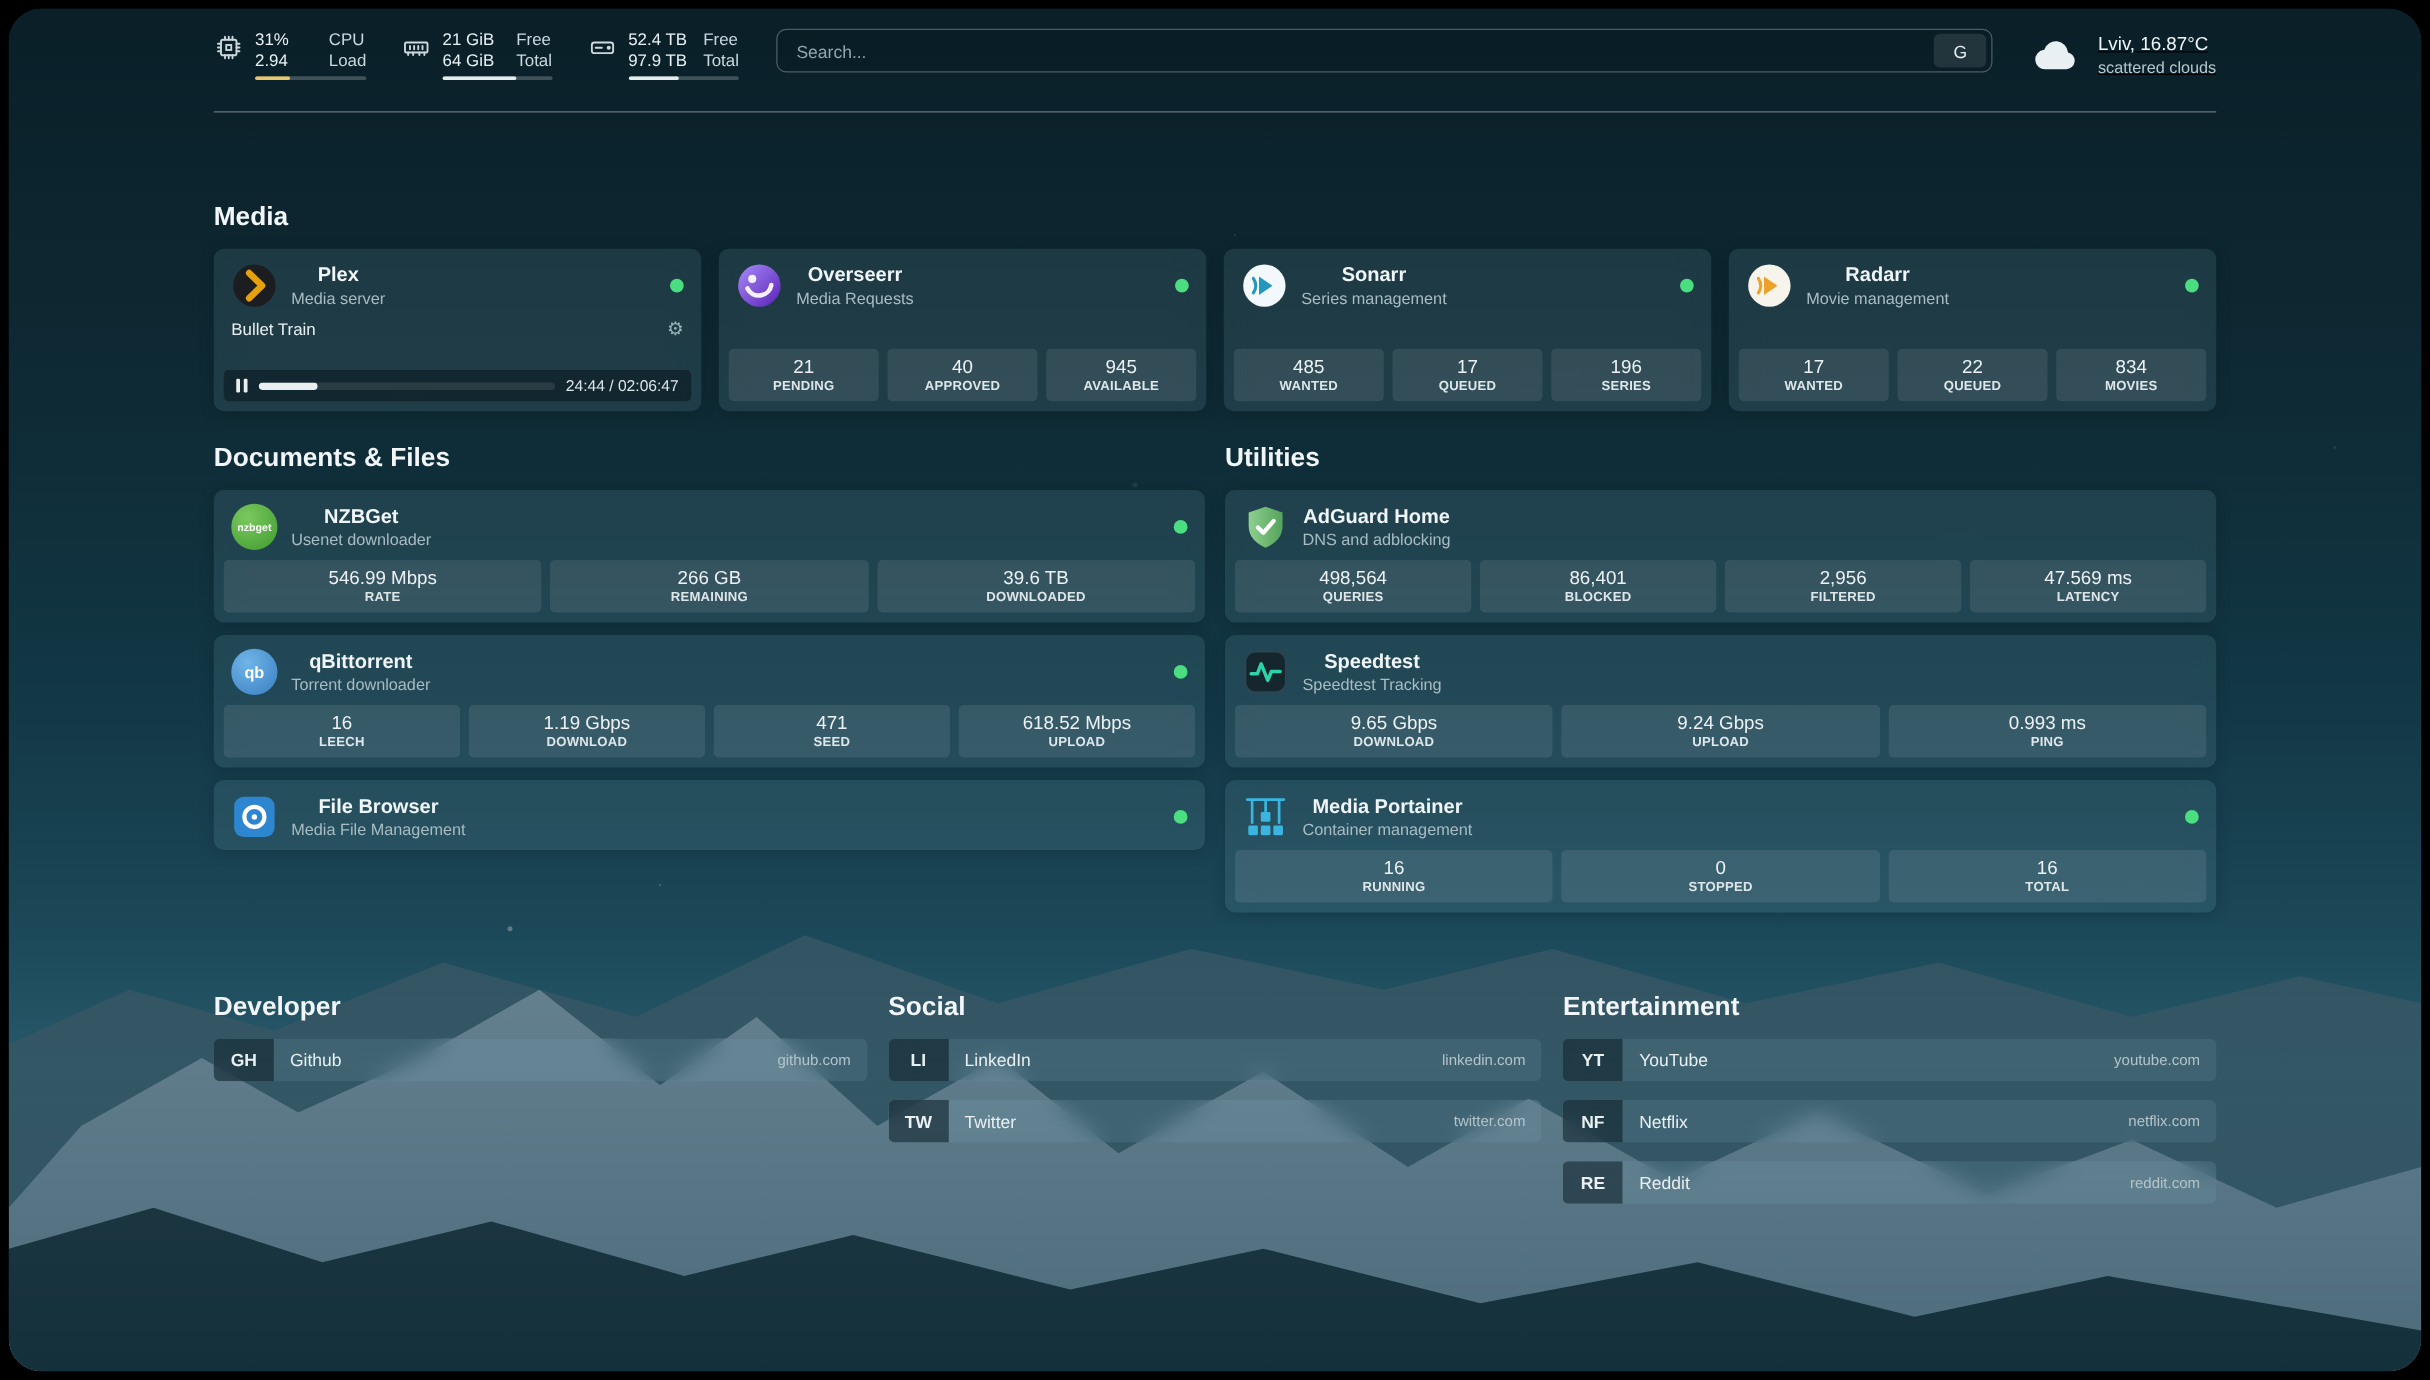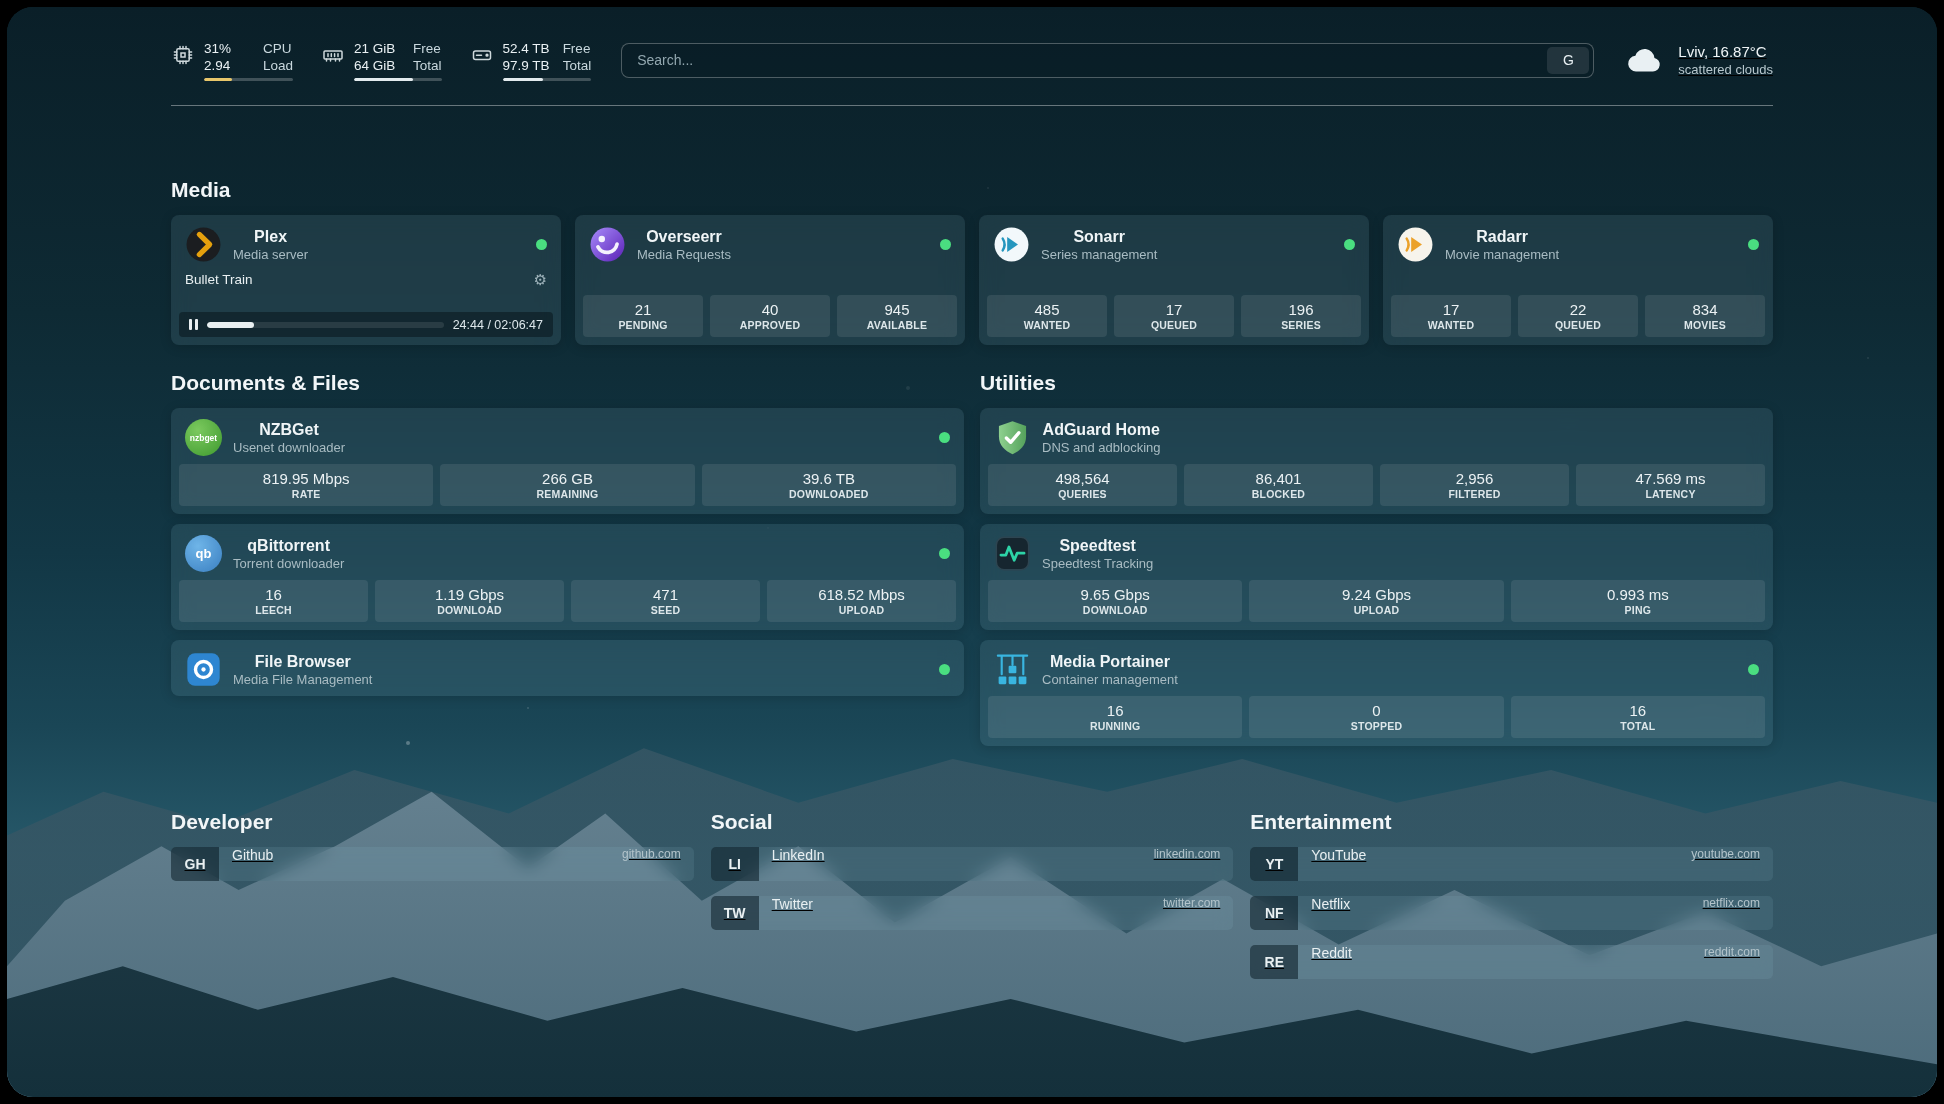--- a/index.html
+++ b/index.html
@@ -24,21 +24,21 @@
       1560px 420px 0 1px rgba(255,255,255,.09), 400px 735px 0 1px rgba(255,255,255,.28),
       520px 700px 0 0 rgba(255,255,255,.16), 1080px 650px 0 1px rgba(255,255,255,.12),
       1420px 560px 0 0 rgba(255,255,255,.12), 1700px 700px 0 1px rgba(255,255,255,.10),
       240px 540px 0 0 rgba(255,255,255,.10), 760px 520px 0 0 rgba(255,255,255,.09),
       1860px 350px 0 0 rgba(255,255,255,.10), 980px 180px 0 0 rgba(255,255,255,.08); }
 
   
   .content { position:relative; z-index:2; height:100%; padding:0 164px; }
 
   
-  .topbar { display:flex; align-items:center; gap:30px; padding-top:32px; padding-bottom:24px;
+  .topbar { display:flex; align-items:flex-start; gap:30px; padding-top:16px; padding-bottom:24px;
     border-bottom:1px solid rgba(255,255,255,.38); }
   .resources { display:flex; gap:28px; flex:none; }
   .res { display:flex; align-items:flex-start; gap:9px; }
   .res-icon { margin-top:3px; opacity:.92; flex:none; }
   .res-grid { display:grid; grid-template-columns:auto auto; column-gap:13px; font-size:13.5px; line-height:17px; }
   .res-val { color:#eaf1f4; min-width:46px; }
   .res-lab { color:#c9d8de; }
   .res-bar { height:3px; background:rgba(255,255,255,.22); border-radius:2px; margin-top:4px; overflow:hidden; }
   .res-fill { height:100%; background:#e3ebee; border-radius:2px; }
   .res-fill.cpu { background:#e8c66a; }
@@ -94,22 +94,22 @@
   .cardstack { display:flex; flex-direction:column; gap:10px; }
 
   
   .icon-circle-text { border-radius:50%; color:#fff; font-weight:700; }
   .nzb-icon { background:radial-gradient(circle at 35% 30%,#7bc95e,#3f9a2f); font-size:8.5px; }
   .qb-icon  { background:radial-gradient(circle at 35% 30%,#6fb5e8,#3a7fc1); font-size:13px; }
 
   
   .bm-row { display:grid; grid-template-columns:1fr 1fr 1fr; gap:17px; margin-top:64px; }
   .bm-list { display:flex; flex-direction:column; gap:15px; }
-  .bm-item { display:flex; align-items:flex-start; height:34px; background:rgba(148,190,205,.13); border-radius:5px;
-    overflow:hidden; backdrop-filter:blur(8px); cursor:pointer;text-decoration:underline; }
+  .bm-item { display:flex; align-items:center; height:34px; background:rgba(148,190,205,.13); border-radius:5px;
+    overflow:hidden; backdrop-filter:blur(8px); cursor:pointer; }
   .bm-abbr { width:48px; align-self:stretch; flex:none; display:flex; align-items:center; justify-content:center;
     background:rgba(8,24,32,.55); font-size:14px; font-weight:600; color:#e9f0f2; }
   .bm-name { margin-left:13px; font-size:14px; color:#e9f0f2; }
   .bm-url { margin-left:auto; margin-right:13px; font-size:12px; color:#b3c4cb; }
 </style>
 </head>
 <body>
 
 <div class="screen">
   <div class="bg-sky"></div>
@@ -346,21 +346,21 @@
             <div class="card-head">
               <span class="svc-icon icon-circle-text nzb-icon">nzbget</span>
               <div class="svc-text">
                 <div class="svc-name">NZBGet</div>
                 <div class="svc-desc">Usenet downloader</div>
               </div>
               <span class="dot"></span>
             </div>
             <div class="stats">
               <div class="stat">
-                  <div class="stat-value">819.95 Mbps</div>
+                  <div class="stat-value">546.99 Mbps</div>
                   <div class="stat-label">RATE</div>
                 </div>
               <div class="stat">
                   <div class="stat-value">266 GB</div>
                   <div class="stat-label">REMAINING</div>
                 </div>
               <div class="stat">
                   <div class="stat-value">39.6 TB</div>
                   <div class="stat-label">DOWNLOADED</div>
                 </div>

